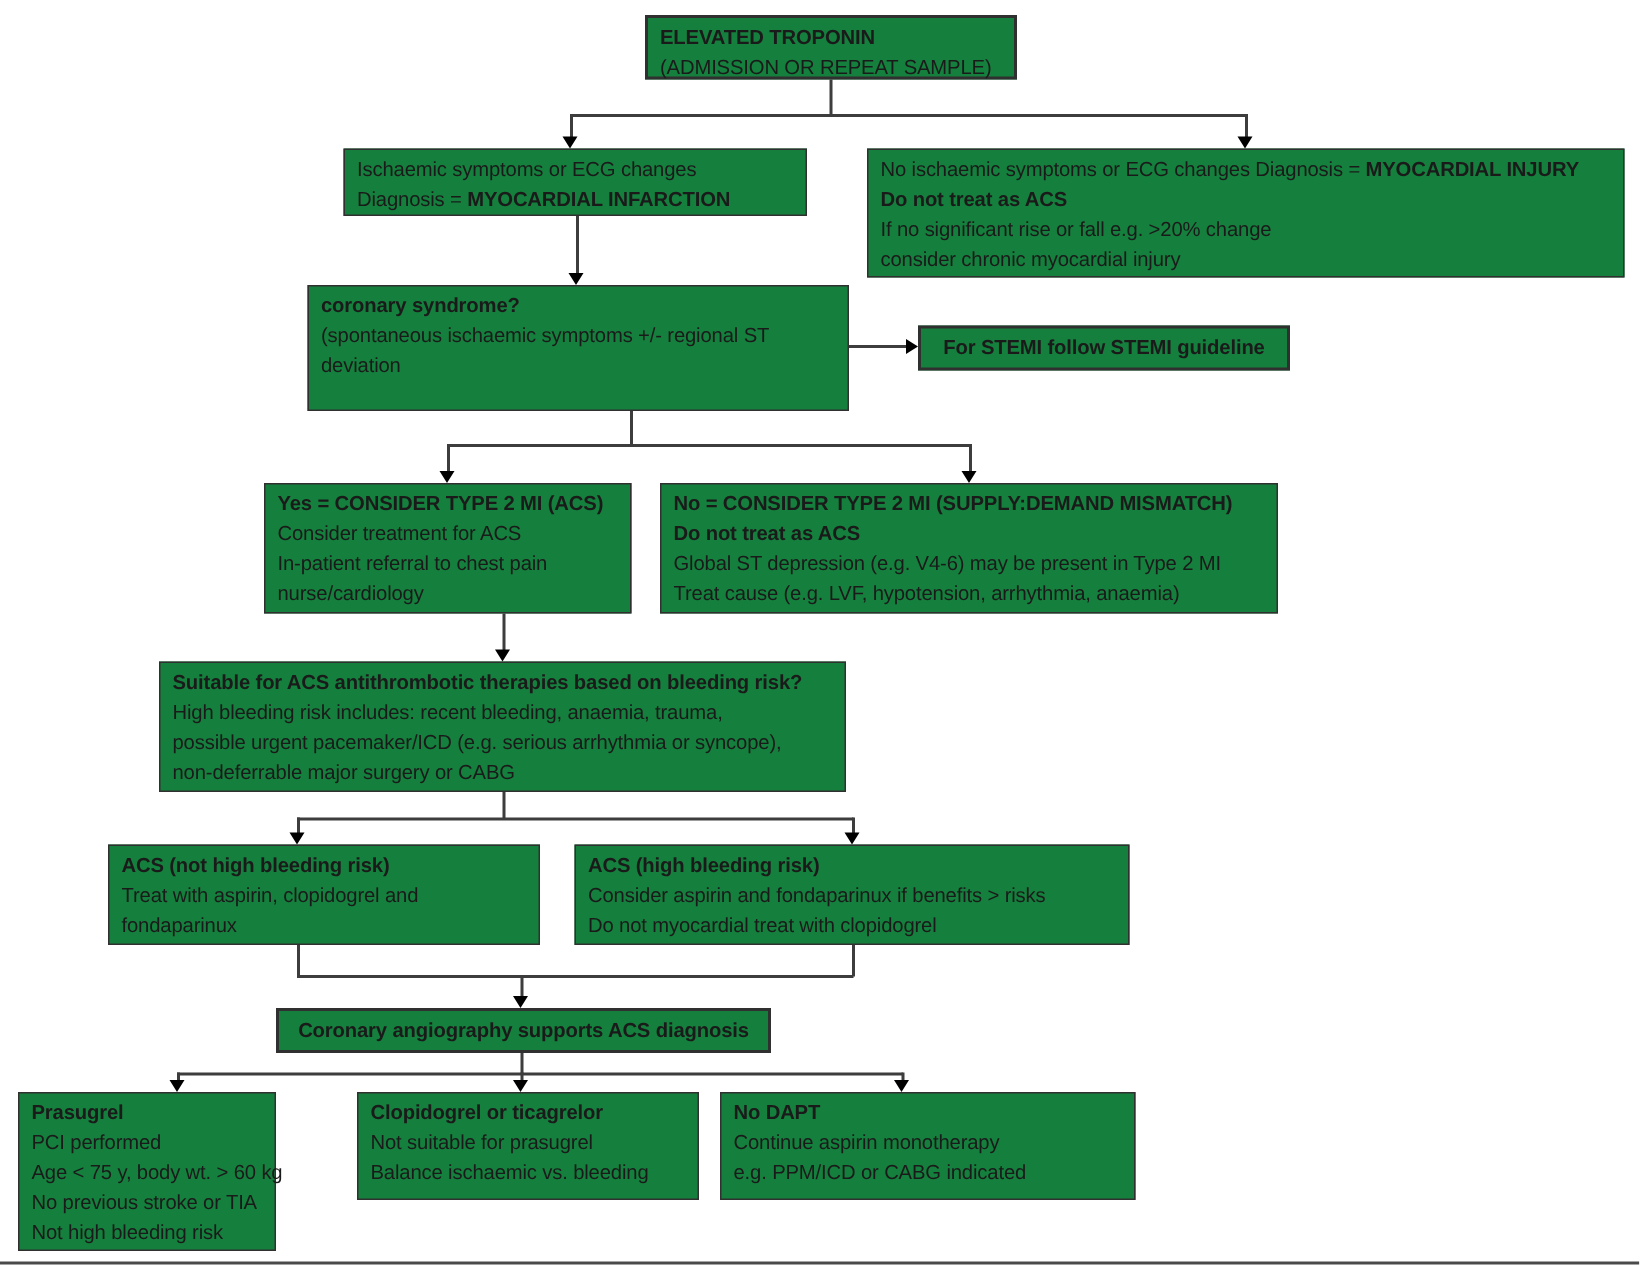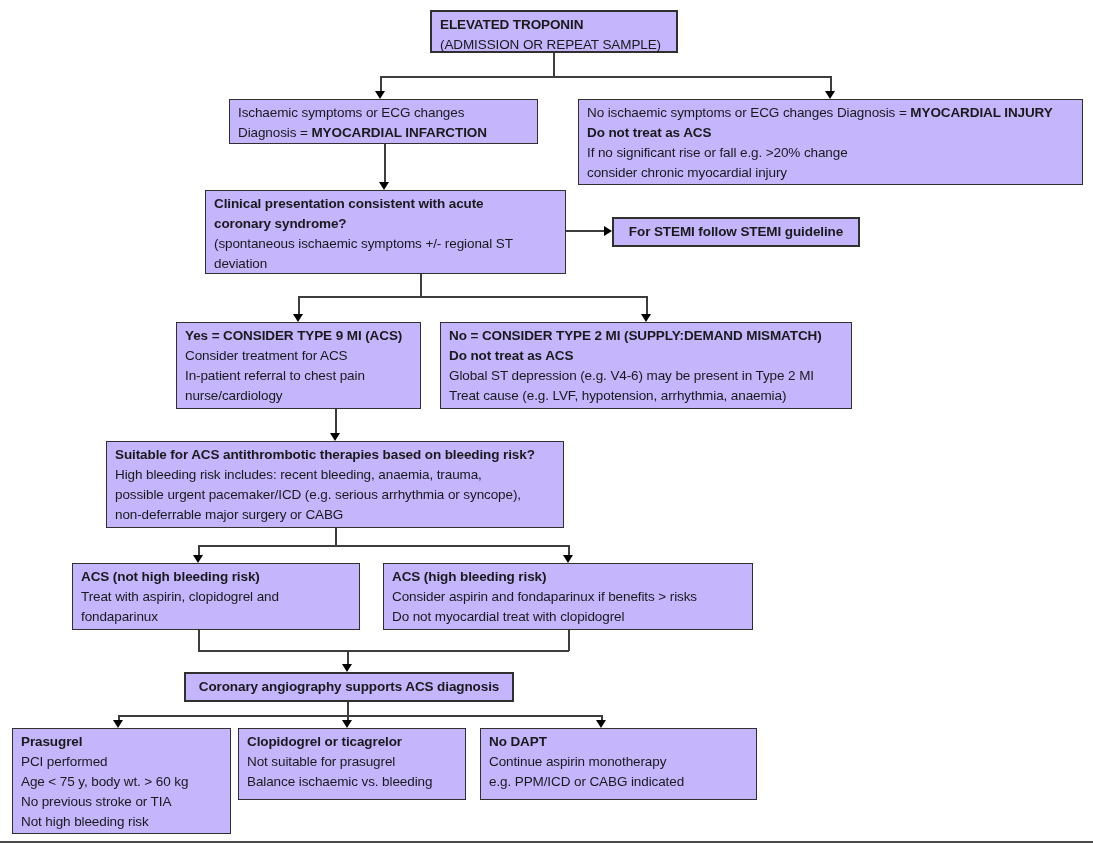--- a/index.html
+++ b/index.html
@@ -7,21 +7,21 @@
     position:relative;width:1093px;height:844px;
     background:var(--bg,#ffffff);
     font-family:"Liberation Sans",sans-serif;
     font-size:13.5px;letter-spacing:-0.1px;
     color:var(--text,#1a1a1a);
     overflow:hidden;
   }
   .box{
     position:absolute;box-sizing:border-box;
     border:1.5px solid var(--box-border,#303030);
-    background:#c4b5fd;padding:3px 8px;line-height:20px;
+    background:#15803d;padding:3px 8px;line-height:20px;
   }
   .box.heavy{border-width:2px;}
   .box.center{display:flex;align-items:center;justify-content:center;padding:0 0;}
   .line{white-space:nowrap;}
   .b{font-weight:bold;}
   .vline,.hline{position:absolute;background:var(--connector,#3d3d3d);}
   .vline{width:1.5px;}
   .hline{height:1.5px;}
   .arr-d{
     position:absolute;width:0;height:0;
@@ -51,32 +51,31 @@
   </div>
 
   <div class="box" style="left:578px;top:99px;width:505px;height:86px">
     <div class="line"><span>No ischaemic symptoms or ECG changes Diagnosis = </span><span class="b">MYOCARDIAL INJURY</span></div>
     <div class="line"><span class="b">Do not treat as ACS</span></div>
     <div class="line"><span>If no significant rise or fall e.g. &gt;20% change</span></div>
     <div class="line"><span>consider chronic myocardial injury</span></div>
   </div>
 
   <div class="box" style="left:205px;top:190px;width:361px;height:84px">
-    <div class="line"><span class="b">Clinical presentation consistent with acute</span></div>
     <div class="line"><span class="b">coronary syndrome?</span></div>
     <div class="line"><span>(spontaneous ischaemic symptoms +/- regional ST</span></div>
     <div class="line"><span>deviation</span></div>
   </div>
 
   <div class="box heavy center" style="left:612px;top:217px;width:248px;height:30px">
     <div class="line"><span class="b">For STEMI follow STEMI guideline</span></div>
   </div>
 
   <div class="box" style="left:176px;top:322px;width:245px;height:87px">
-    <div class="line"><span class="b">Yes = CONSIDER TYPE 9 MI (ACS)</span></div>
+    <div class="line"><span class="b">Yes = CONSIDER TYPE 2 MI (ACS)</span></div>
     <div class="line"><span>Consider treatment for ACS</span></div>
     <div class="line"><span>In-patient referral to chest pain</span></div>
     <div class="line"><span>nurse/cardiology</span></div>
   </div>
 
   <div class="box" style="left:440px;top:322px;width:412px;height:87px">
     <div class="line"><span class="b">No = CONSIDER TYPE 2 MI (SUPPLY:DEMAND MISMATCH)</span></div>
     <div class="line"><span class="b">Do not treat as ACS</span></div>
     <div class="line"><span>Global ST depression (e.g. V4-6) may be present in Type 2 MI</span></div>
     <div class="line"><span>Treat cause (e.g. LVF, hypotension, arrhythmia, anaemia)</span></div>
@@ -98,21 +97,21 @@
   <div class="box" style="left:383px;top:563px;width:370px;height:67px">
     <div class="line"><span class="b">ACS (high bleeding risk)</span></div>
     <div class="line"><span>Consider aspirin and fondaparinux if benefits &gt; risks</span></div>
     <div class="line"><span>Do not myocardial treat with clopidogrel</span></div>
   </div>
 
   <div class="box heavy center" style="left:184px;top:672px;width:330px;height:30px">
     <div class="line"><span class="b">Coronary angiography supports ACS diagnosis</span></div>
   </div>
 
-  <div class="box" style="left:12px;top:728px;width:219px;height:106px">
+  <div class="box" style="left:12px;top:728px;width:172px;height:106px">
     <div class="line"><span class="b">Prasugrel</span></div>
     <div class="line"><span>PCI performed</span></div>
     <div class="line"><span>Age &lt; 75 y, body wt. &gt; 60 kg</span></div>
     <div class="line"><span>No previous stroke or TIA</span></div>
     <div class="line"><span>Not high bleeding risk</span></div>
   </div>
 
   <div class="box" style="left:238px;top:728px;width:228px;height:72px">
     <div class="line"><span class="b">Clopidogrel or ticagrelor</span></div>
     <div class="line"><span>Not suitable for prasugrel</span></div>

